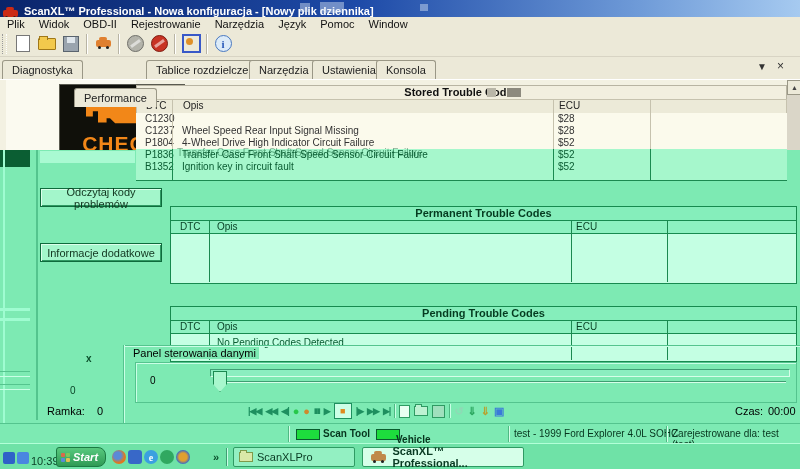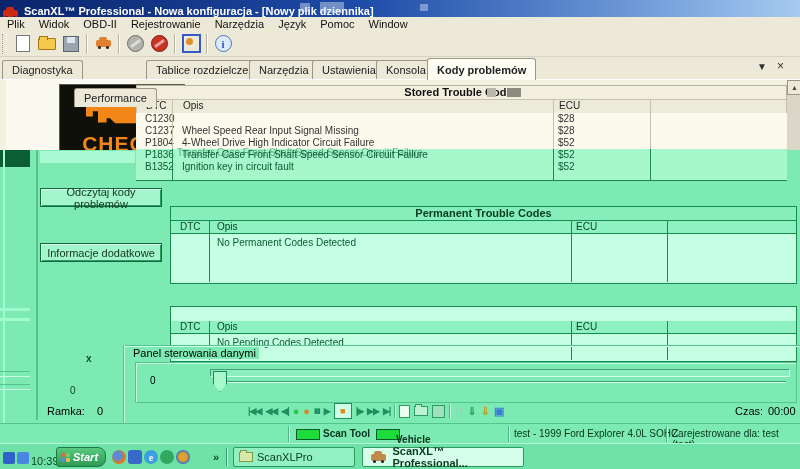--- a/index.html
+++ b/index.html
@@ -213,23 +213,20 @@
       </div>
     <div class="tab" style="left:249px;">
         <span>Narzędzia</span>
       </div>
     <div class="tab" style="left:312px;">
         <span>Ustawienia</span>
       </div>
     <div class="tab" style="left:376px;">
         <span>Konsola</span>
       </div>
-    <div class="tab active" style="left:427px;">
-        <span>Kody problemów</span>
-      </div>
     <div class="tab-ctrl" style="left:757px;">▼</div>
     <div class="tab-ctrl" style="left:777px;font-size:12px;top:2px;">×</div>
   </div>
 
   <div class="abs content-top"></div>
   <div class="abs lamp-bg"></div>
 
   <div class="abs lamp">
     <svg width="100" height="36" viewBox="0 0 96 42" style="margin-top:4px;">
       <g fill="#f28718">
@@ -309,27 +306,27 @@
       <span>Informacje dodatkowe</span>
     </button>
 
   <div class="abs mpanel" style="left:170px;top:186px;width:625px;height:76px;">
     <div class="m-strip">Permanent Trouble Codes</div>
     <div class="m-colhead">
       <span class="cell-dtc">DTC</span>
       <span class="cell-opis">Opis</span>
       <span class="cell-ecu" style="left:405px;">ECU</span>
     </div>
-    <div class="m-empty">No Permanent Codes Detected</div>
     <div class="vl mint" style="left:38px;top:14px;height:61px;"></div>
     <div class="vl mint" style="left:400px;top:14px;height:61px;"></div>
     <div class="vl mint" style="left:496px;top:14px;height:61px;"></div>
   </div>
 
   <div class="abs mpanel" style="left:170px;top:286px;width:625px;height:54px;">
+    <div class="m-strip">Pending Trouble Codes</div>
     <div class="m-colhead">
       <span class="cell-dtc">DTC</span>
       <span class="cell-opis">Opis</span>
       <span class="cell-ecu" style="left:405px;">ECU</span>
     </div>
     <div class="m-empty">No Pending Codes Detected</div>
     <div class="vl mint" style="left:38px;top:14px;height:39px;"></div>
     <div class="vl mint" style="left:400px;top:14px;height:39px;"></div>
     <div class="vl mint" style="left:496px;top:14px;height:39px;"></div>
   </div>

